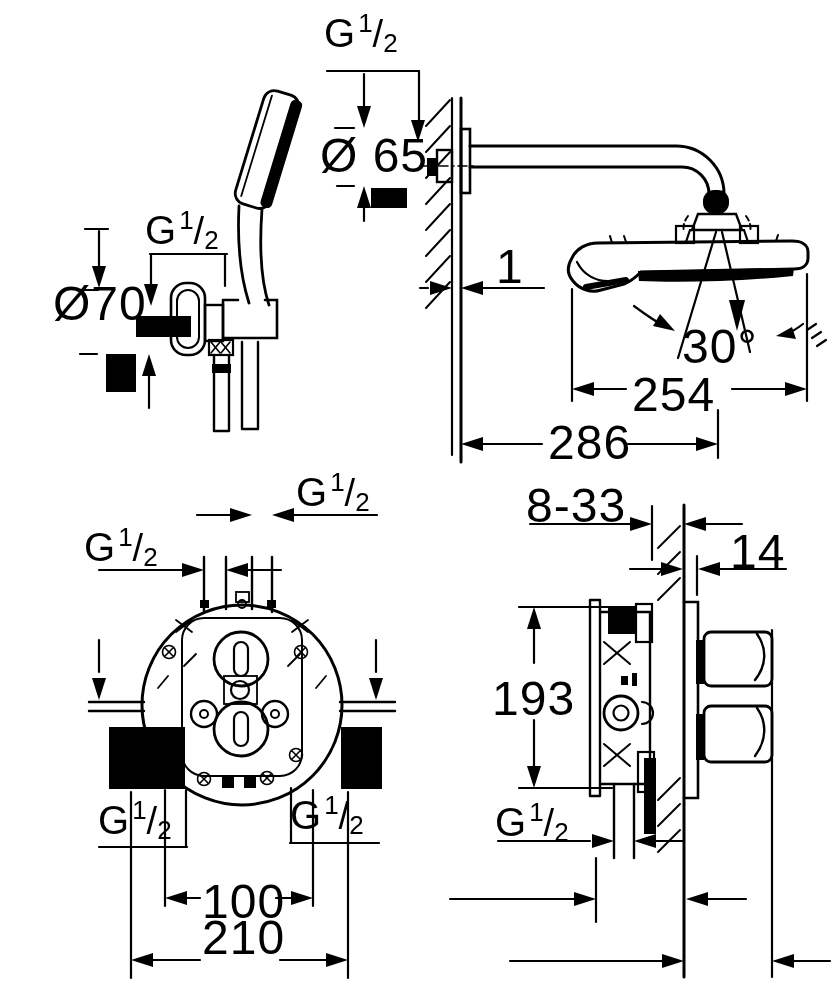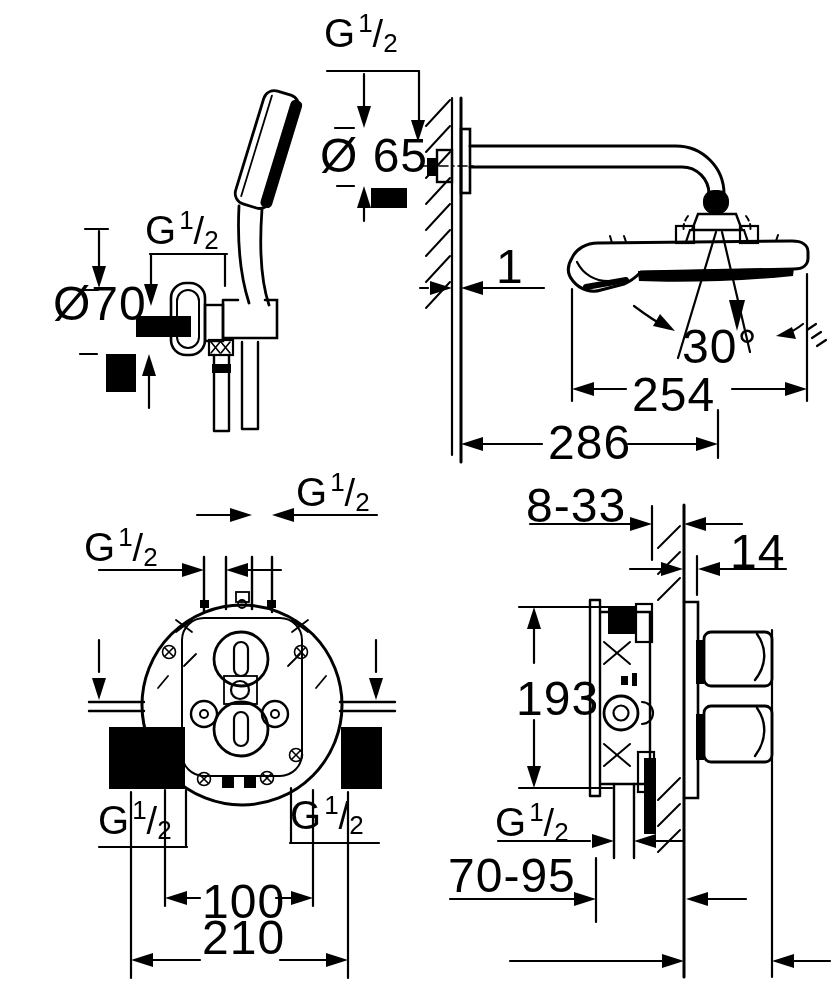--- a/index.html
+++ b/index.html
@@ -357,17 +357,16 @@
 
 <div class="lbl ghalf" style="left:272px;top:469px"><span>G</span><span class="sup">1</span><span class="slash">/</span><span class="sub">2</span></div>
 <div class="lbl ghalf" style="left:60px;top:524px"><span>G</span><span class="sup">1</span><span class="slash">/</span><span class="sub">2</span></div>
 <div class="lbl ghalf" style="left:74px;top:797px"><span>G</span><span class="sup">1</span><span class="slash">/</span><span class="sub">2</span></div>
 <div class="lbl ghalf" style="left:266px;top:792px"><span>G</span><span class="sup">1</span><span class="slash">/</span><span class="sub">2</span></div>
 <div class="lbl dim" style="left:178px;top:878px">100</div>
 <div class="lbl dim" style="left:178px;top:914px">210</div>
 
 <div class="lbl dim" style="left:502px;top:482px">8-33</div>
 <div class="lbl dim" style="left:706px;top:528px">14</div>
-<div class="lbl dim" style="left:492px;top:675px">193</div>
+<div class="lbl dim" style="left:468px;top:675px">193</div>
 <div class="lbl ghalf" style="left:471px;top:799px"><span>G</span><span class="sup">1</span><span class="slash">/</span><span class="sub">2</span></div>
-<div class="lbl dim" style="left:424px;top:852px">70-95</div>
 
 </div>
 
 </body></html>

